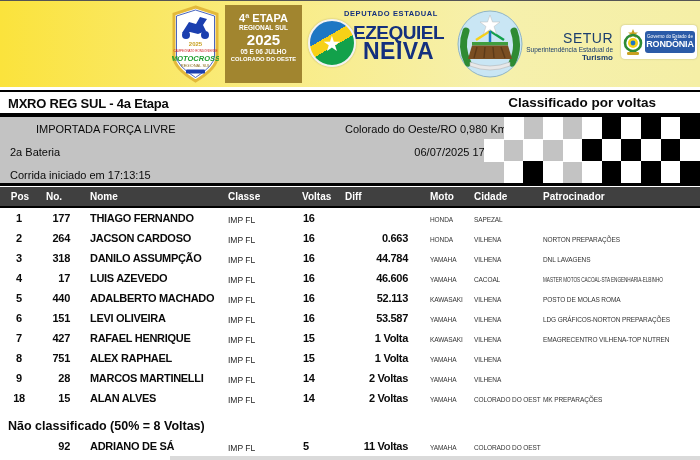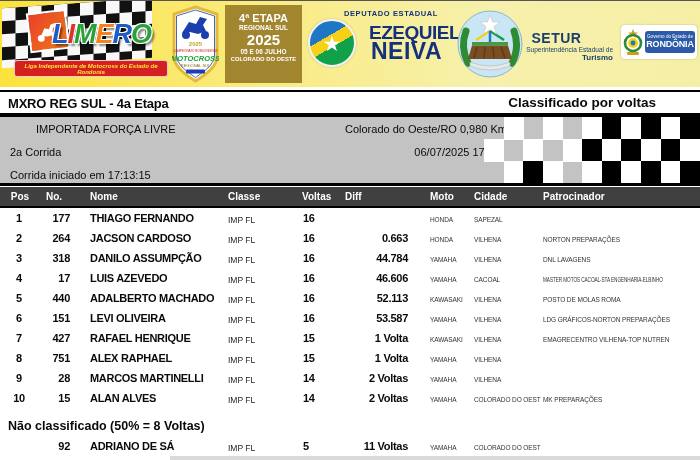--- a/index.html
+++ b/index.html
@@ -32,25 +32,25 @@
   .etapa-l5{font-size:5.8px;font-weight:800;}
   .dep{position:absolute;left:308px;top:8px;width:140px;height:72px;color:#14307E;text-align:center;}
   .dep-top{font-size:7.5px;font-weight:800;letter-spacing:.6px;margin-left:26px;}
   .dep-row{display:flex;align-items:center;margin-top:1px;}
   .dep-circle{width:44px;height:44px;border-radius:50%;border:2px solid #f2f2f2;flex:0 0 auto;position:relative;
        background:linear-gradient(150deg,#1D77C4 0 37%,#F7D117 37% 56%,#12A14B 56% 100%);
        box-shadow:0 0 2px rgba(0,0,0,.25);}
   .dep-star{position:absolute;inset:0;display:flex;align-items:center;justify-content:center;color:#fff;
        font-size:21px;line-height:1;}
   .dep-names{margin-left:-3px;line-height:.92;}
-  .dep-n1{font-size:19px;font-weight:900;letter-spacing:-.5px;margin-left:16px;}
+  .dep-n1{font-size:19px;font-weight:900;letter-spacing:-.5px;}
   .dep-n2{font-size:23px;font-weight:900;letter-spacing:.5px;}
   .seal{position:absolute;left:456px;top:8px;width:68px;height:70px;}
   .setur{position:absolute;left:500px;top:30px;width:113px;text-align:right;color:#1C3E6E;line-height:1.1;}
-  .setur-t{font-size:14px;font-weight:700;letter-spacing:.5px;text-align:center;}
+  .setur-t{font-size:14px;font-weight:400;letter-spacing:.5px;}
   .setur-s1{font-size:6.5px;}
   .setur-s2{font-size:8px;font-weight:800;}
   .gov{position:absolute;left:621px;top:24px;width:76px;height:34px;background:#fff;border-radius:4px;
        display:flex;align-items:center;padding:2px;box-sizing:border-box;box-shadow:0 0 2px rgba(0,0,0,.25);}
   .gov-box{background:#2B5BA8;border-radius:3px;color:#fff;flex:1;text-align:center;padding:3px 1px;margin-left:2px;line-height:1.15;}
   .gov-l1{font-size:4.6px;}
   .gov-l2{font-size:9px;font-weight:800;letter-spacing:-.2px;}
 
   
   .bar{position:absolute;left:0;width:700px;background:#000;}
@@ -107,32 +107,20 @@
   .nc-label{position:absolute;left:8px;top:418px;font-size:12.5px;font-weight:800;}
   .bottom-strip{position:absolute;left:170px;top:455px;width:530px;height:5px;background:#DADADA;}
 </style>
 </head>
 <body>
 
 <div class="page">
 
   <div class="hdr">
 
-    <div class="limero">
-      <div class="limero-checker"></div>
-      <div class="limero-box">
-        <svg width="26" height="26" viewBox="0 0 24 24">
-          <circle cx="5" cy="18" r="3.2" fill="#fff"></circle>
-            <circle cx="18" cy="18" r="3.2" fill="#fff"></circle>
-          <path d="M5 16 L9 9 L13 10.5 L15 6.5 L19 5.5 L20.5 8.5 L17 9.5 L16 13 L18 16 L11 17 Z" fill="#fff"></path>
-        </svg>
-      </div>
-      <div class="limero-word"><span style="color: rgb(31, 91, 200);">L</span><span style="color: rgb(226, 49, 40);">I</span><span style="color: rgb(39, 161, 56);">M</span><span style="color: rgb(245, 130, 31);">E</span><span style="color: rgb(31, 91, 200);">R</span><span style="color: rgb(39, 161, 56);">O</span></div>
-      <div class="limero-banner">Liga Independente de Motocross do Estado de Rondonia</div>
-    </div>
 
     <svg class="badge" viewBox="0 0 47 78">
       <path d="M23.5 2 L45 9 V52 Q45 63 23.5 76 Q2 63 2 52 V9 Z" fill="#fff" stroke="#E3B93A" stroke-width="3"></path>
       <path d="M23.5 5 L42.5 11 V51 Q42.5 60.5 23.5 72.5 Q4.5 60.5 4.5 51 V11 Z" fill="none" stroke="#1B3FAF" stroke-width="0.8"></path>
       <g fill="#1B3FAF">
         <circle cx="14" cy="30" r="4"></circle>
           <circle cx="33" cy="30" r="4"></circle>
         <path d="M10 28 L17 17 L24 19 L28 12 L35 14 L31 20 L34 26 L26 29 L18 27 Z"></path>
       </g>
       <text x="23.5" y="41" text-anchor="middle" font-size="6" font-weight="bold" fill="#C8A020">2025</text>
@@ -201,21 +189,21 @@
   <div class="bar bar1"></div>
   <div class="titlebar">
     <span class="title-left">MXRO REG SUL - 4a Etapa</span>
     <span class="title-right">Classificado por voltas</span>
   </div>
   <div class="bar bar2"></div>
 
   <div class="infobox">
     <span class="info-cat">IMPORTADA FORÇA LIVRE</span>
     <span class="info-track">Colorado do Oeste/RO 0,980 Km</span>
-    <span class="info-heat">2a Corrida</span>
+    <span class="info-heat">2a Bateria</span>
     <span class="info-date">06/07/2025 17:00</span>
     <span class="info-start">Corrida iniciado em 17:13:15</span>
     <div class="info-checker">
         <div class="chk chk-w" style="left: 19.64px; top: 0px;"></div>
         <div class="chk chk-w" style="left: 58.92px; top: 0px;"></div>
         <div class="chk chk-w" style="left: 98.2px; top: 0px;"></div>
         <div class="chk chk-b" style="left: 117.84px; top: 0px;"></div>
         <div class="chk chk-w" style="left: 137.48px; top: 0px;"></div>
         <div class="chk chk-b" style="left: 157.12px; top: 0px;"></div>
         <div class="chk chk-w" style="left: 176.76px; top: 0px;"></div>
@@ -358,21 +346,21 @@
     <span class="cell c-nome">MARCOS MARTINELLI</span>
     <span class="cell c-classe">IMP FL</span>
     <span class="cell c-voltas">14</span>
     <span class="cell c-diff">2 Voltas</span>
     <span class="cell t6 c-moto">YAMAHA</span>
     <span class="cell t6 c-cidade">VILHENA</span>
     <span class="cell t6 c-pat"></span>
   </div>
 
   <div class="row">
-    <span class="cell c-pos">10</span>
+    <span class="cell c-pos">18</span>
     <span class="cell c-no">15</span>
     <span class="cell c-nome">ALAN ALVES</span>
     <span class="cell c-classe">IMP FL</span>
     <span class="cell c-voltas">14</span>
     <span class="cell c-diff">2 Voltas</span>
     <span class="cell t6 c-moto">YAMAHA</span>
     <span class="cell t6 c-cidade">COLORADO DO OEST</span>
     <span class="cell t6 c-pat">MK PREPARAÇÕES</span>
   </div>
 </div>

